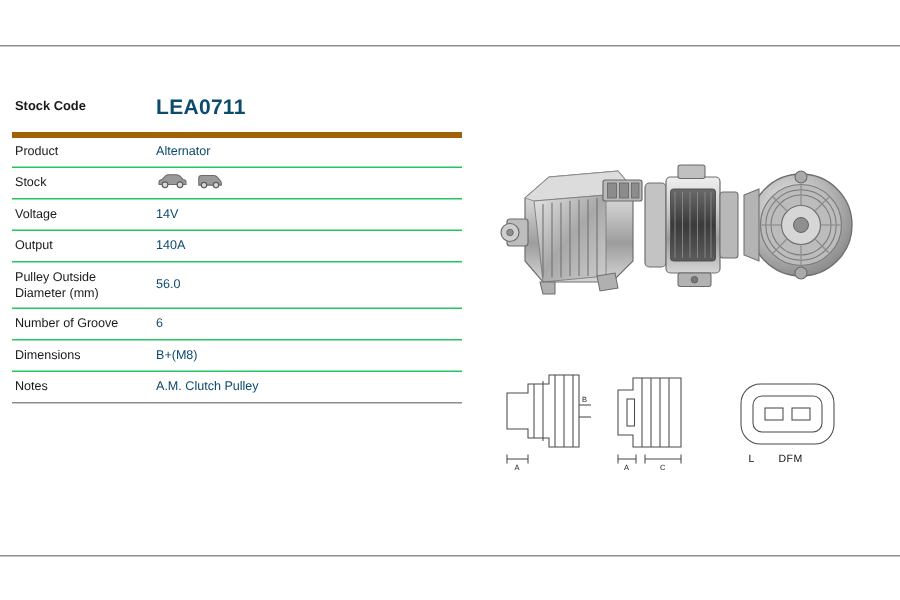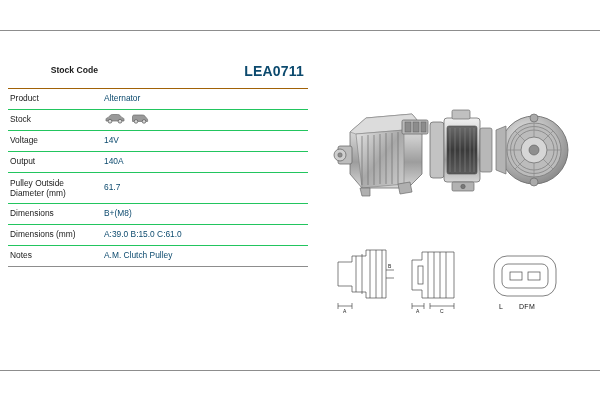--- a/index.html
+++ b/index.html
@@ -54,24 +54,23 @@
     line-height: 1.15;
   }
   .spec td.label {
     width: 88px;
     color: #1a1a1a;
   }
   .spec td.value {
     color: #0c4a6e;
   }
   .spec tr.header-row td {
-    border-bottom: 1px solid #a16207;
+    border-bottom: 4px solid #a16207;
     padding-bottom: 4px;
     height: 26px;
-    text-align: right;
   }
   .spec tr.header-row td.label {
     font-weight: bold;
     font-size: 8.6px;
   }
   .spec tr.header-row td.value {
     font-weight: bold;
     font-size: 14px;
     letter-spacing: 0.2px;
   }
@@ -182,33 +181,33 @@
         <td class="label">Output</td>
         <td class="value">140A</td>
       </tr>
 
 
       <tr class="tall">
         <td class="label">
           <span class="lbl2">Pulley Outside</span>
           <span class="lbl2">Diameter (mm)</span>
         </td>
-        <td class="value">61.7</td>
-      </tr>
-
+        <td class="value">56.0</td>
+      </tr>
+
+      <tr>
+        <td class="label">Number of Groove</td>
+        <td class="value">6</td>
+      </tr>
 
       <tr>
         <td class="label">Dimensions</td>
         <td class="value">B+(M8)</td>
       </tr>
 
-      <tr>
-        <td class="label">Dimensions (mm)</td>
-        <td class="value">A:39.0 B:15.0 C:61.0</td>
-      </tr>
 
       <tr class="last">
         <td class="label">Notes</td>
         <td class="value">A.M. Clutch Pulley</td>
       </tr>
     </tbody>
   </table>
 
   <div class="photo">
     <svg width="262" height="110" viewBox="0 0 262 110">

